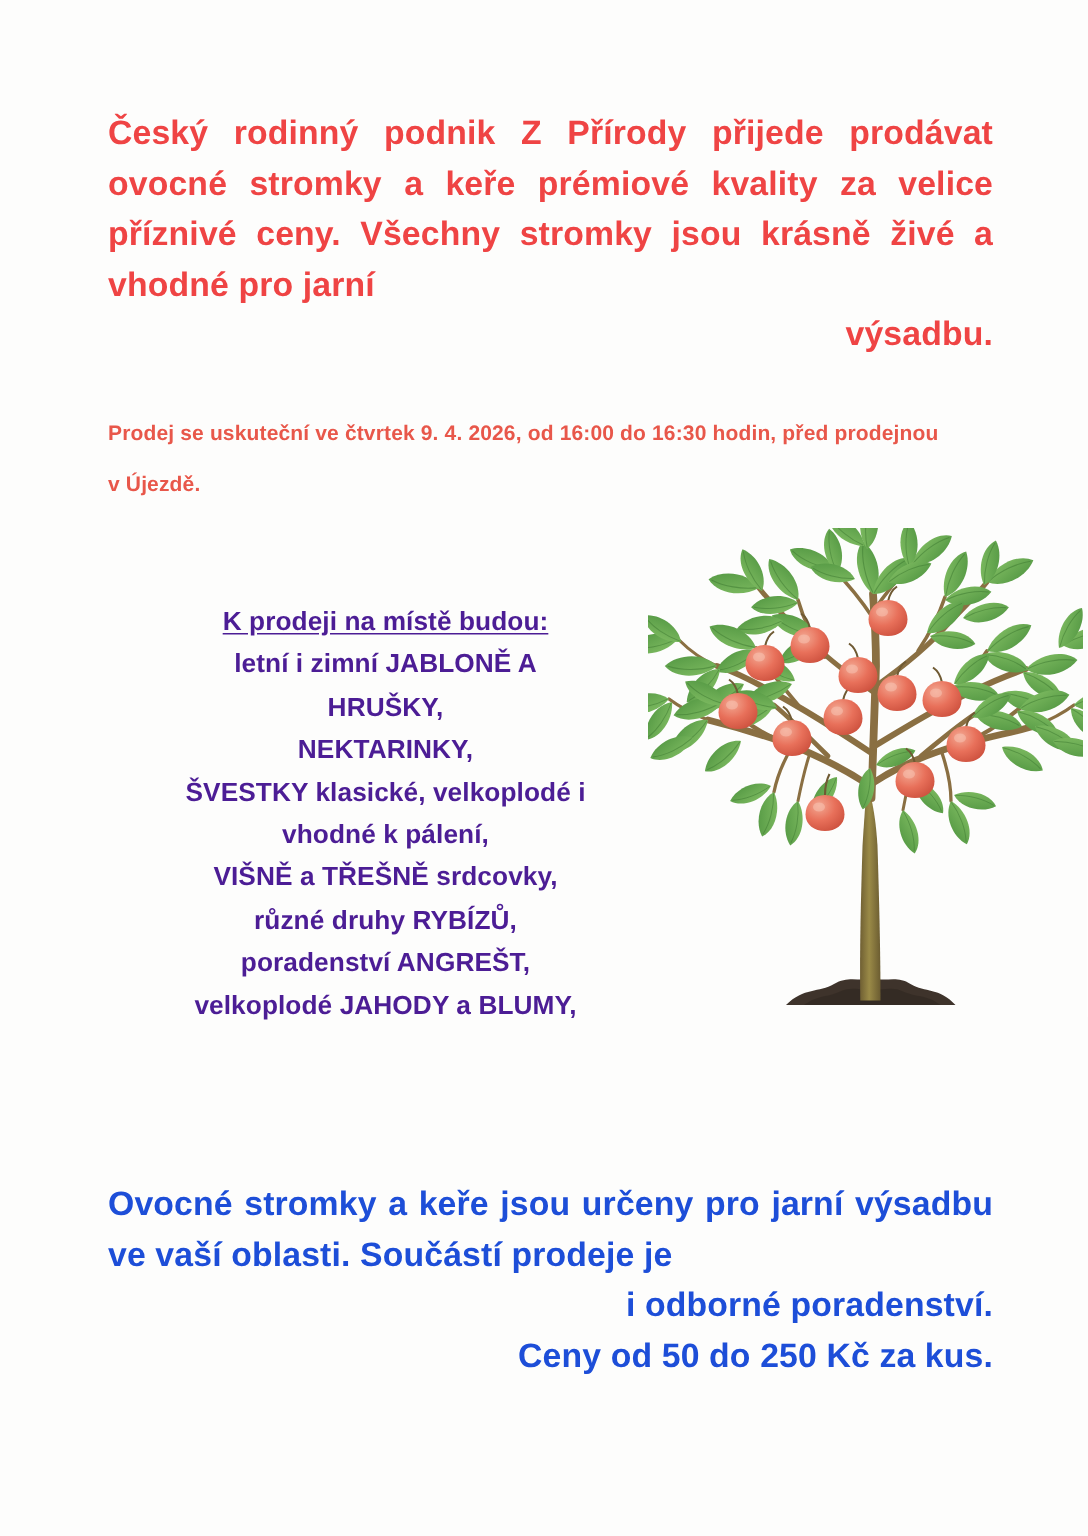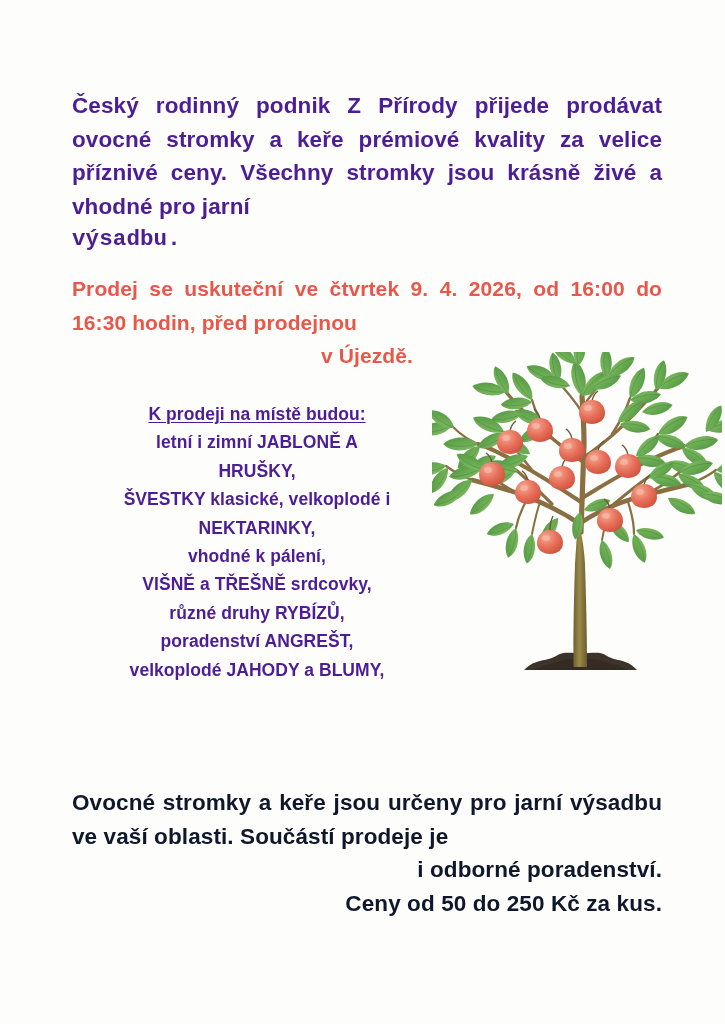--- a/index.html
+++ b/index.html
@@ -22,48 +22,46 @@
 
   
   .intro-block {
     position: absolute;
     left: 72px;
     top: 72px;
     width: 590px;
     font-size: 22.5px;
     font-weight: bold;
     line-height: 33.5px;
-    color: #4c1d95;
+    color: #ef4444;
     text-align: justify;
     text-justify: inter-word;
     letter-spacing: 0.1px;
-    margin-top: 17px;
   }
   .intro-block .lastline {
     display: block;
-    text-align: left;
-    font-family: Liberation Mono, monospace;
+    text-align: right;
   }
 
   .date-block {
     position: absolute;
     left: 72px;
     top: 272px;
     width: 590px;
-    font-size: 21px;
+    font-size: 14px;
     font-weight: bold;
     line-height: 33.5px;
     color: #e8574a;
     text-align: justify;
     text-justify: inter-word;
     letter-spacing: 0.1px;
   }
   .date-block .lastline {
     display: block;
-    text-align: center;
+    text-align: left;
   }
 
   .offer-block {
     position: absolute;
     left: 72px;
     top: 400px;
     width: 370px;
     font-size: 17.5px;
     font-weight: bold;
     line-height: 28.4px;
@@ -81,21 +79,21 @@
   }
 
   .closing-block {
     position: absolute;
     left: 72px;
     top: 786px;
     width: 590px;
     font-size: 22.5px;
     font-weight: bold;
     line-height: 33.5px;
-    color: #0f172a;
+    color: #1d4ed8;
     text-align: justify;
     text-justify: inter-word;
     letter-spacing: 0.1px;
   }
   .closing-block .lastline {
     display: block;
     text-align: right;
   }
 
   
@@ -128,22 +126,22 @@
   <div class="date-block">
     <span>Prodej se uskuteční ve čtvrtek 9. 4. 2026, od</span>
     <span>16:00 do 16:30 hodin, před prodejnou</span>
     <span class="lastline">v Újezdě.</span>
   </div>
 
   <div class="offer-block">
     <span class="offer-line offer-heading">K prodeji na místě budou:</span>
     <span class="offer-line">letní i zimní JABLONĚ A</span>
     <span class="offer-line">HRUŠKY,</span>
+    <span class="offer-line">NEKTARINKY,</span>
     <span class="offer-line">ŠVESTKY klasické, velkoplodé i</span>
-    <span class="offer-line">NEKTARINKY,</span>
     <span class="offer-line">vhodné k pálení,</span>
     <span class="offer-line">VIŠNĚ a TŘEŠNĚ srdcovky,</span>
     <span class="offer-line">různé druhy RYBÍZŮ,</span>
     <span class="offer-line">poradenství ANGREŠT,</span>
     <span class="offer-line">velkoplodé JAHODY a BLUMY,</span>
   </div>
 
   <div class="closing-block">
     <span>Ovocné stromky a keře jsou určeny pro jarní</span>
     <span>výsadbu ve vaší oblasti. Součástí prodeje je</span>

